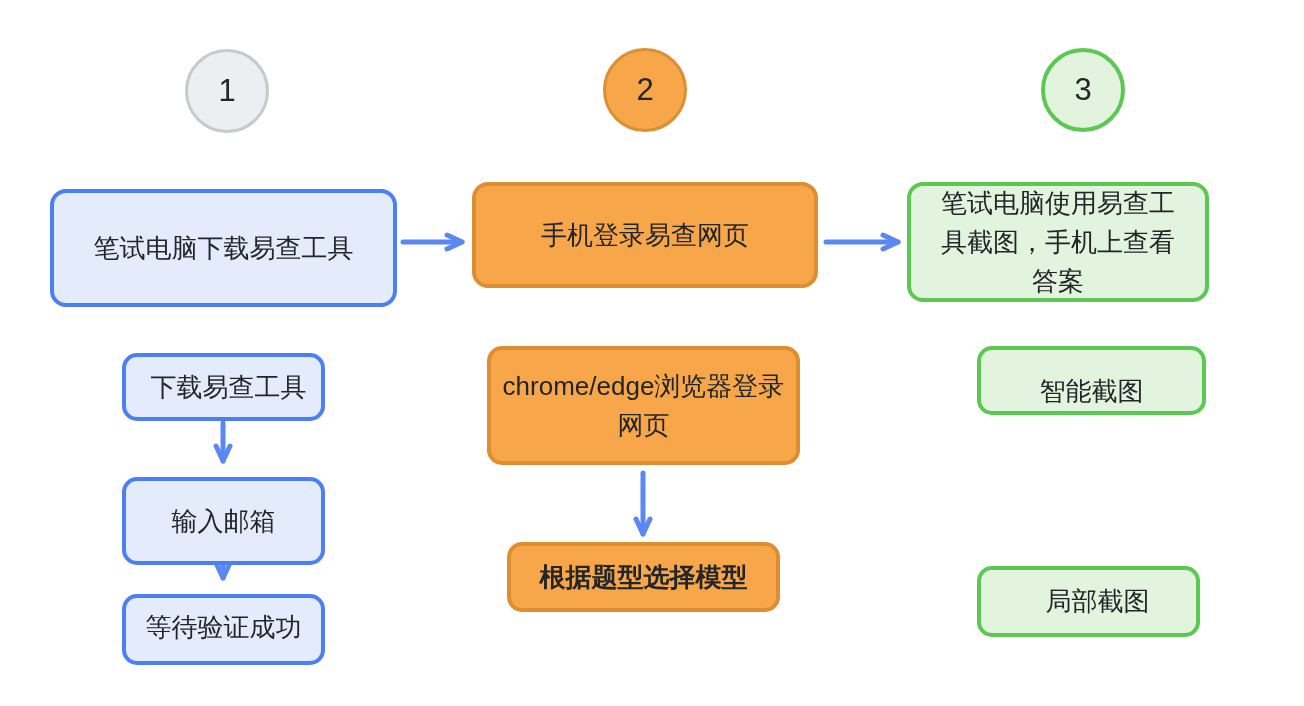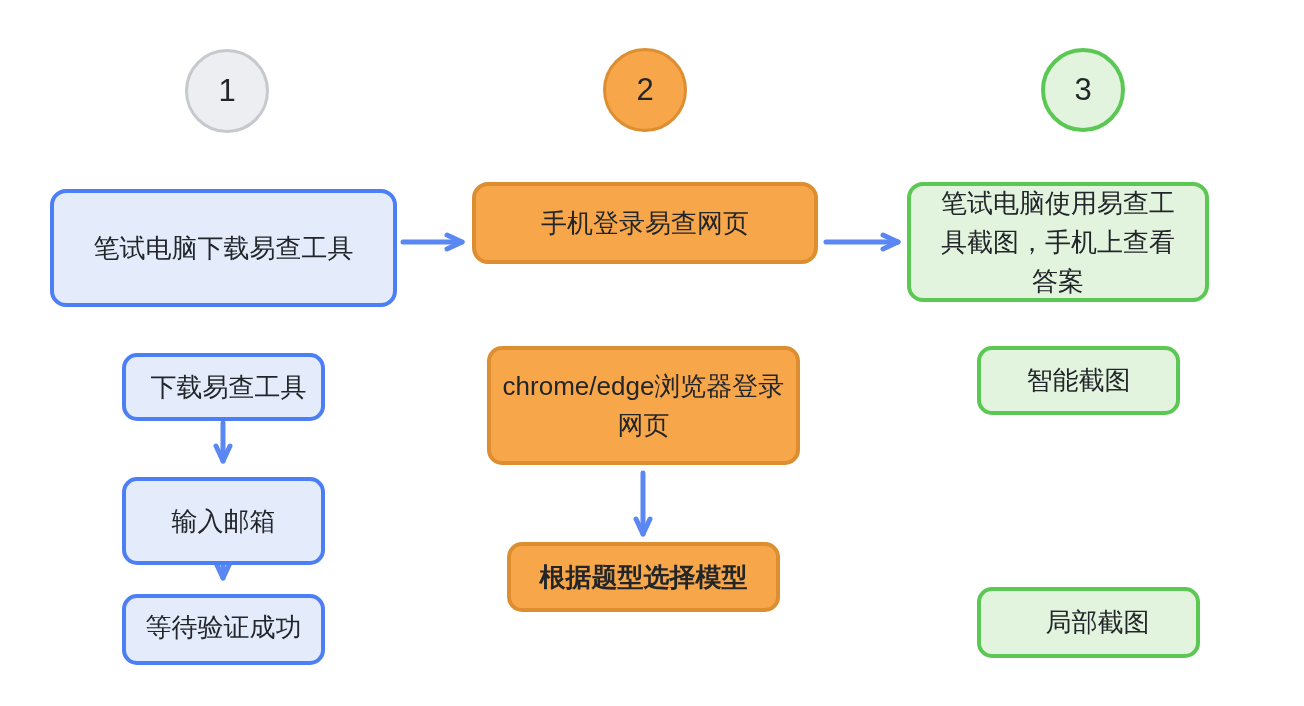--- a/index.html
+++ b/index.html
@@ -35,33 +35,33 @@
   .box.blue{background:var(--blue-fill); border-color:var(--blue-border);margin-top:7px;}
   .box.orange{background:var(--orange-fill); border-color:var(--orange-border);}
   .box.green{background:var(--green-fill); border-color:var(--green-border);}
   .main{border-radius:16px;}
   
   .c1{left:185px; top:49px;}
   .c2{left:603px; top:48px;}
   .c3{left:1041px; top:48px;}
   
   .m1{left:50px;  top:182px; width:347px; height:118px; padding:0 12px;}
-  .m2{left:472px; top:182px; width:346px; height:82px; padding:0 12px;}
+  .m2{left:472px; top:182px; width:346px; height:106px; padding:0 12px;}
   .m3{left:907px; top:182px; width:302px; height:120px; padding:4px 20px;}
   
   .c1s1{left:122px; top:346px; width:203px; height:68px;padding-left:10px;}
   .c1s2{left:122px; top:470px; width:203px; height:88px;}
   .c1s3{left:122px; top:587px; width:203px; height:71px;font-family:Liberation Mono, monospace;}
   
   .c2s1{left:487px; top:346px; width:313px; height:119px; padding:0 2px;}
   .c2s2{left:507px; top:542px; width:273px; height:70px;font-weight:bold;}
   
-  .c3s1{left:977px; top:346px; width:203px; height:69px;}
+  .c3s1{left:977px; top:346px; width:229px; height:69px;align-items:flex-end;}
   .c3s2{left:977px; top:462px; width:226px; height:78px;}
-  .c3s3{left:977px; top:587px; width:223px; height:71px;padding-left:18px;}
+  .c3s3{left:977px; top:566px; width:223px; height:71px;padding-left:18px;}
 </style>
 </head>
 <body>
 
 <div class="canvas">
 
   <svg class="arrow-layer" viewBox="0 0 1304 706" xmlns="http://www.w3.org/2000/svg">
     <defs>
       <marker id="head" markerUnits="userSpaceOnUse" markerWidth="22" markerHeight="20" refX="18" refY="10" orient="auto">
         <path d="M3,3 L18,10 L3,17" fill="none" stroke="#5b87f3" stroke-width="5" stroke-linecap="round" stroke-linejoin="round"></path>

